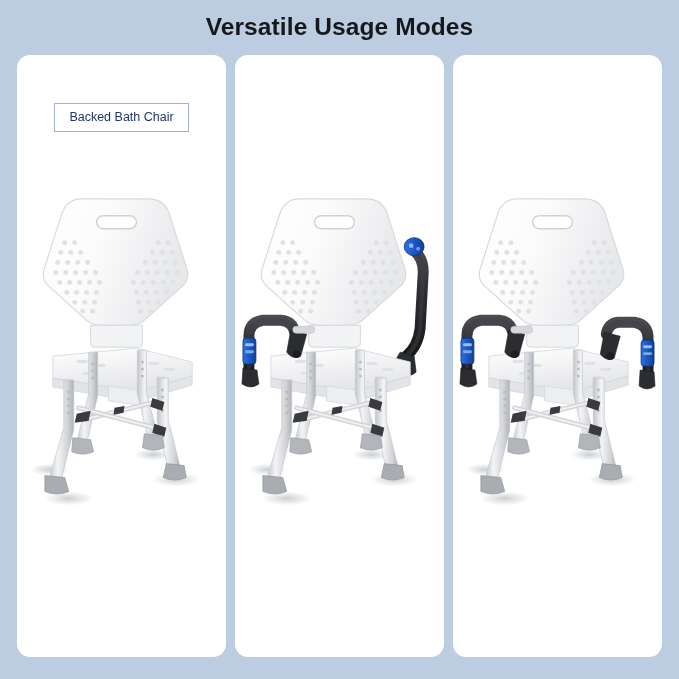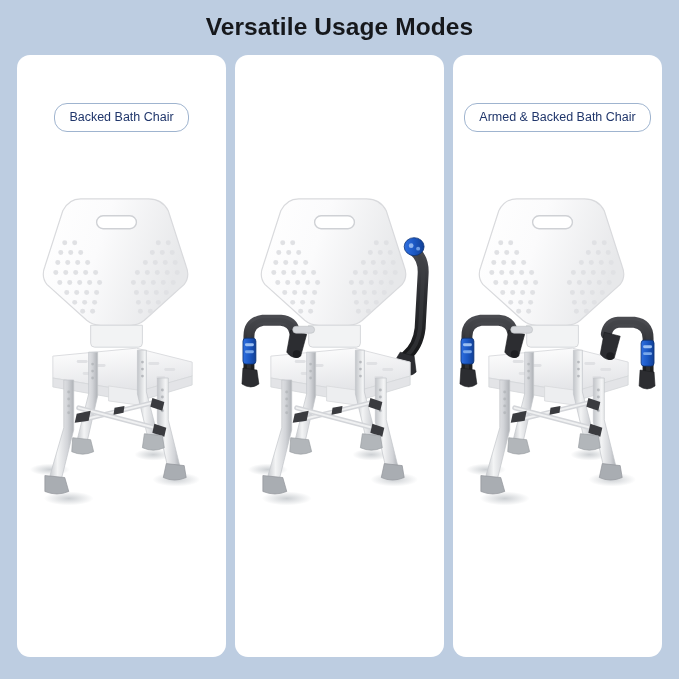--- a/index.html
+++ b/index.html
@@ -52,21 +52,21 @@
   .label-wrap {
     position: absolute;
     top: 48px;
     left: 0;
     width: 100%;
     display: flex;
     justify-content: center;
   }
   .label-box {
     border: 1px solid #9fb4cf;
-    border-radius: 13px;
+    border-radius: 0;
     background: #ffffff;
     color: #20366b;
     font-size: 12.5px;
     line-height: 14px;
     padding: 6px 14px 7px 14px;
     white-space: nowrap;
   }
   .art {
     position: absolute;
     left: 0;
@@ -437,23 +437,20 @@
               <path d="M150 284 L168 286 L170 298 Q158 303 147 298 Z" fill="#a9adb2" stroke="#91959a" stroke-width="0.7"></path>
               <path d="M56 258 L74 260 L77 272 Q66 277 55 272 Z" fill="#b2b6ba" stroke="#9a9ea3" stroke-width="0.7"></path>
               <path d="M128 254 L146 256 L148 268 Q137 273 126 268 Z" fill="#b2b6ba" stroke="#9a9ea3" stroke-width="0.7"></path>
             </g>
           </g>
         </svg>
       </div>
     </div>
 
     <div class="panel">
-      <div class="label-wrap">
-        <div class="label-box">Armed &amp; Backed Bath Chair</div>
-      </div>
       <div class="art">
         <svg class="chair" viewBox="0 0 210 400" preserveAspectRatio="xMidYMid meet">
           <defs>
             <linearGradient id="backGrad3" x1="0" y1="0" x2="1" y2="0.3">
               <stop offset="0" stop-color="#ffffff"></stop>
               <stop offset="0.45" stop-color="#fbfbfc"></stop>
               <stop offset="1" stop-color="#e7e8ea"></stop>
             </linearGradient>
             <linearGradient id="seatGrad3" x1="0" y1="0" x2="0.3" y2="1">
               <stop offset="0" stop-color="#ffffff"></stop>

